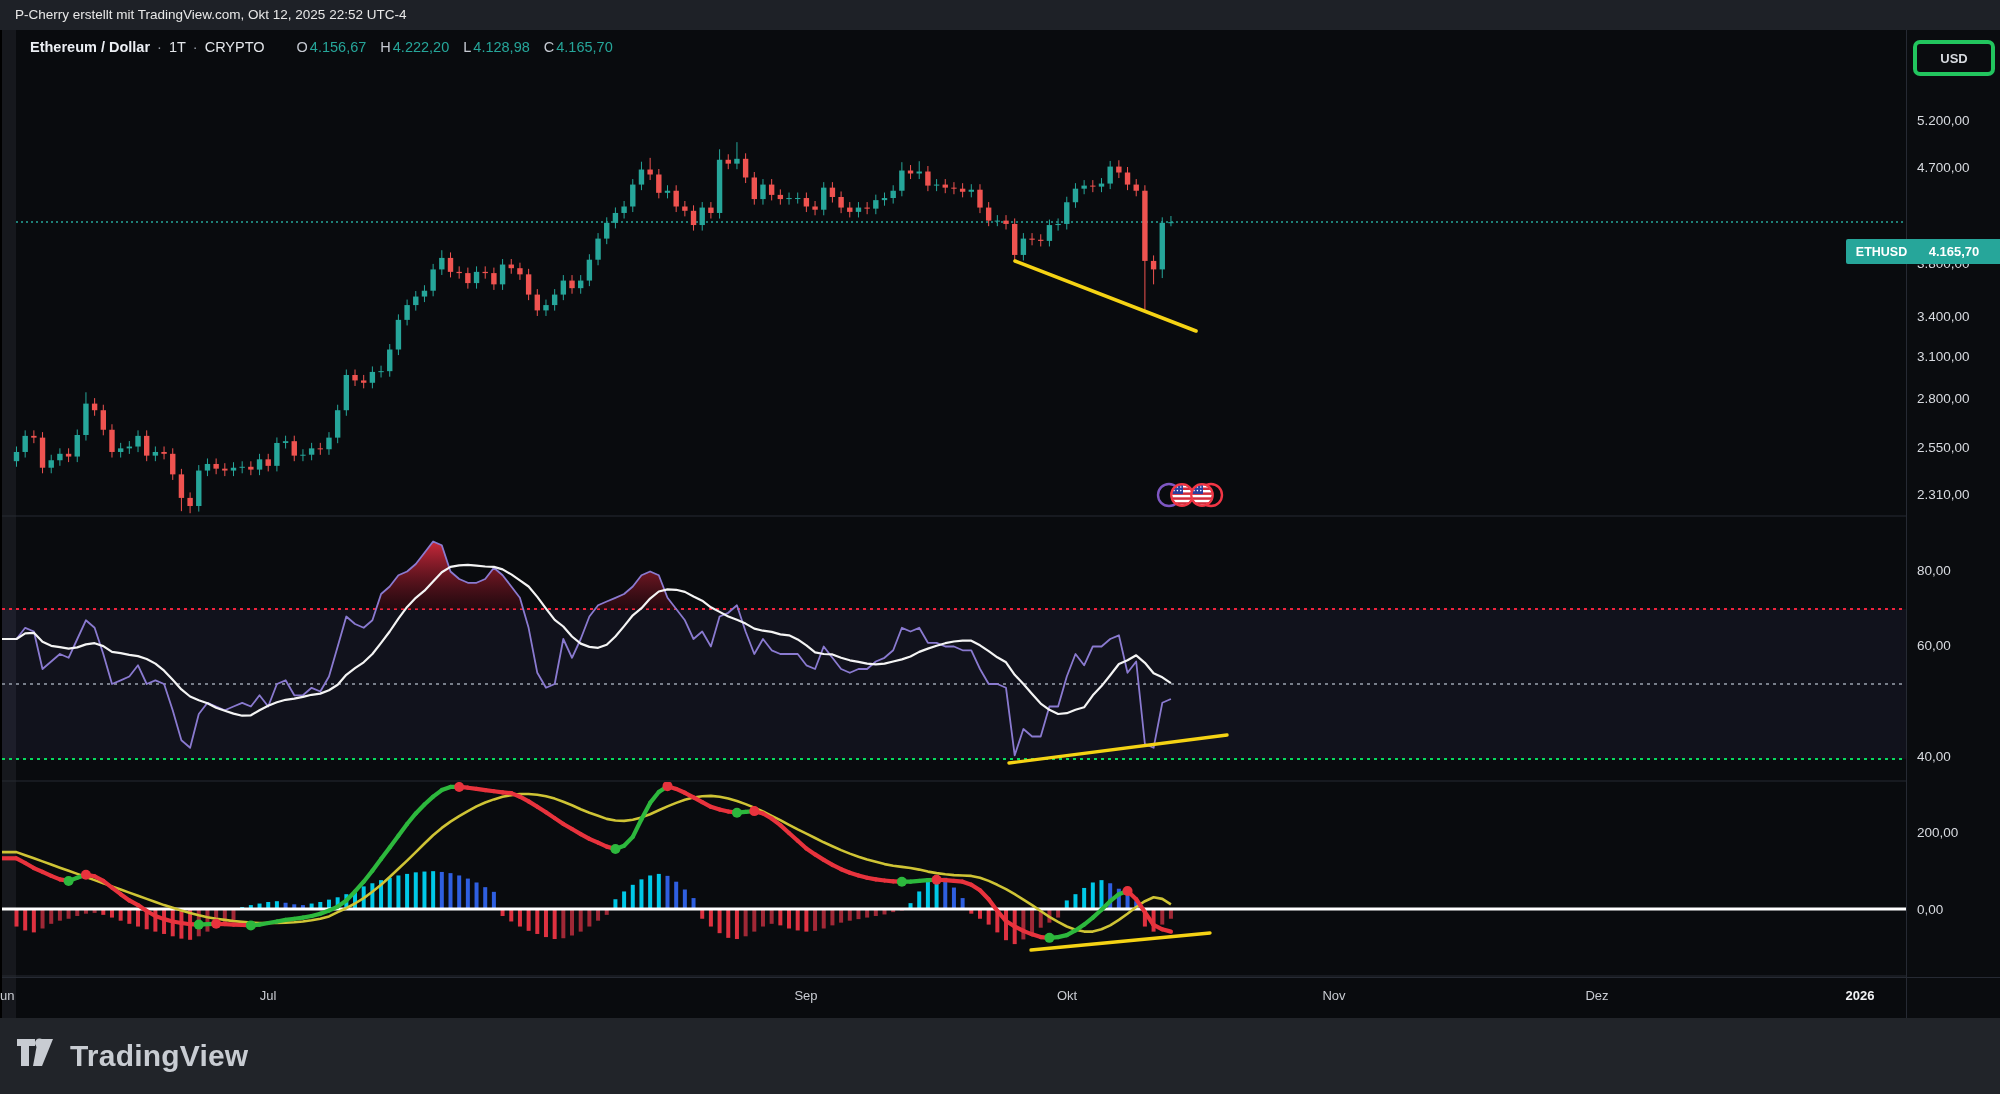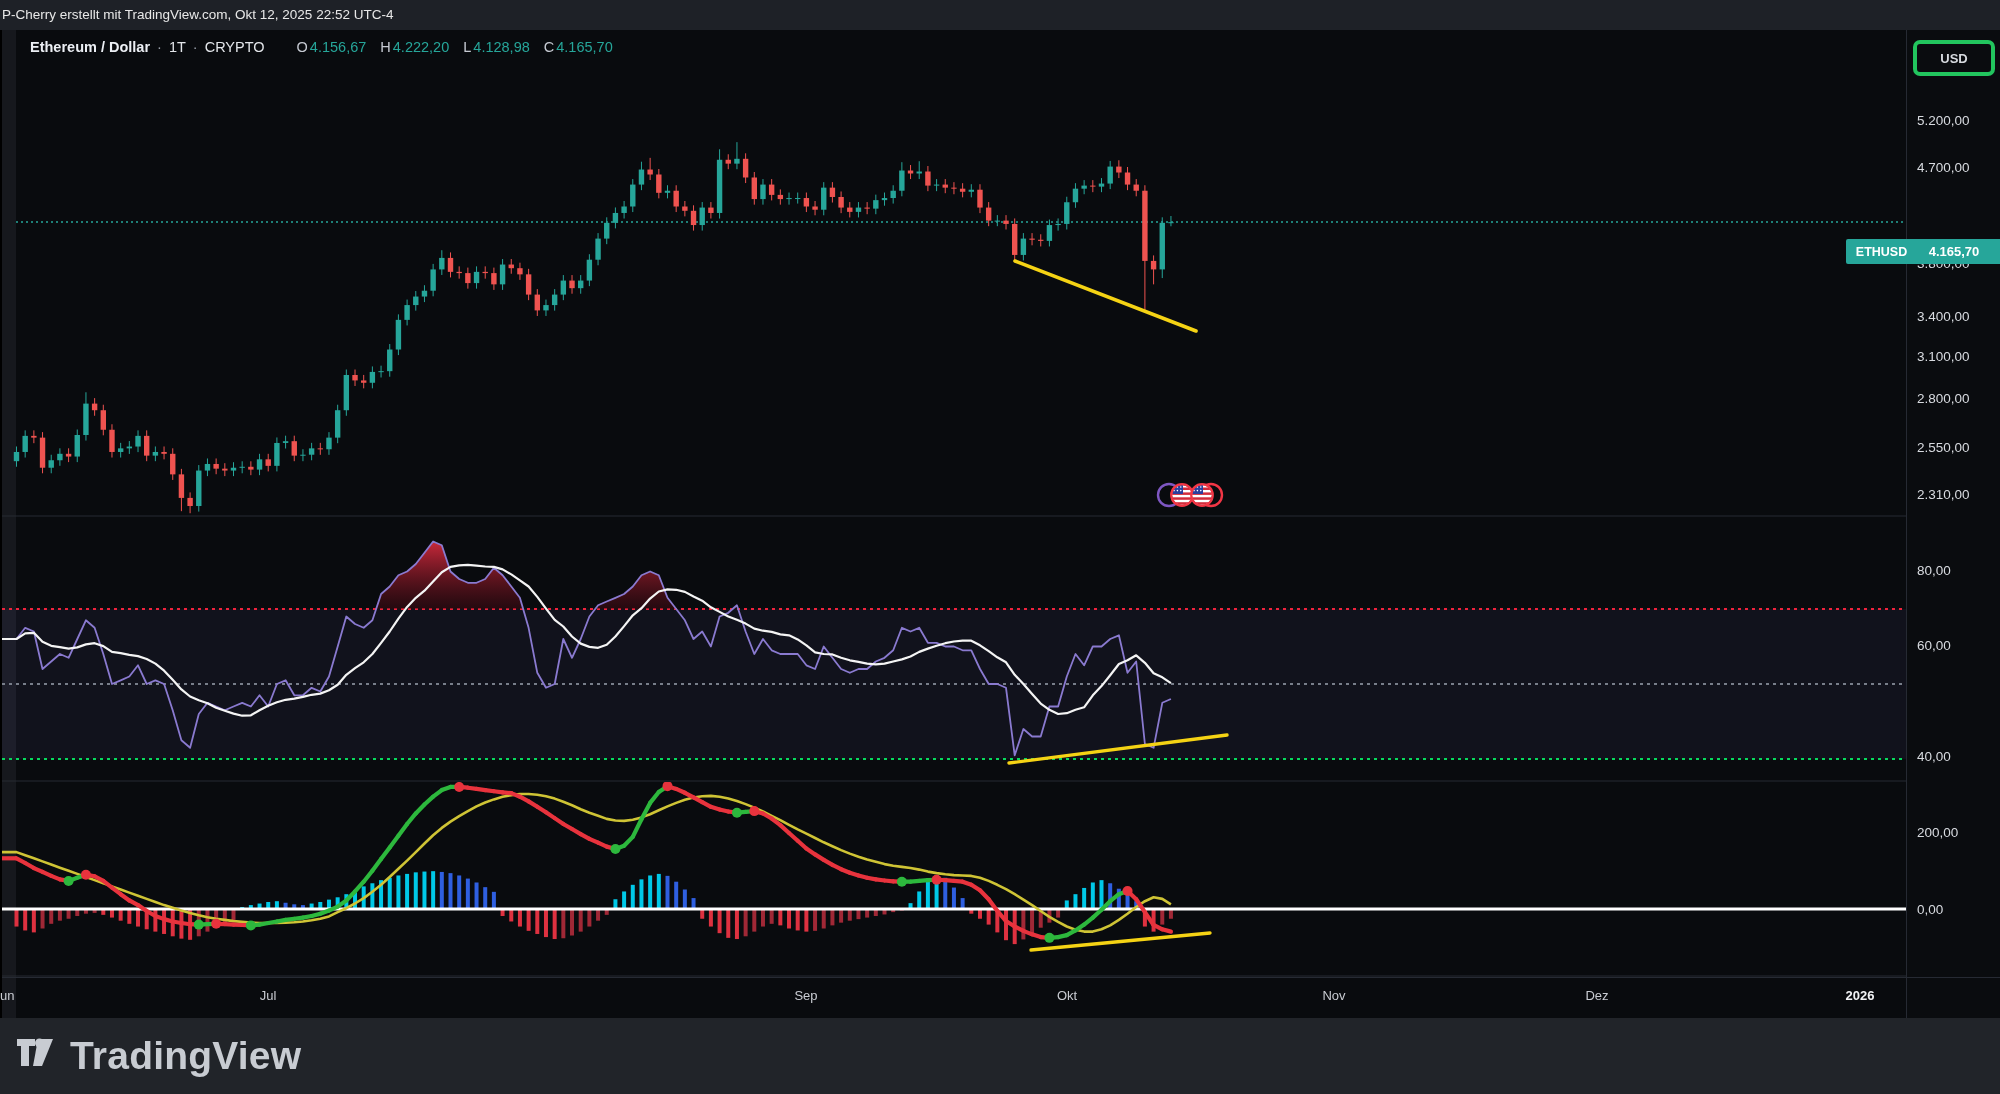--- a/index.html
+++ b/index.html
@@ -1,19 +1,19 @@
 <!DOCTYPE html>
 <html><head>
 <meta charset="utf-8">
 <style>
   html,body{margin:0;padding:0;background:#000;}
   body{width:2000px;height:1094px;position:relative;overflow:hidden;
        font-family:"Liberation Sans",sans-serif;-webkit-font-smoothing:antialiased;}
   #topbar{position:absolute;left:0;top:0;width:2000px;height:30px;background:#1e2127;
-          color:#e8e8e8;font-size:13.5px;line-height:30px;padding-left:2px;box-sizing:border-box;}
+          color:#e8e8e8;font-size:13.5px;line-height:30px;padding-left:15px;box-sizing:border-box;}
   #chart-wrap{position:absolute;left:2px;top:30px;width:2000px;height:988px;background:#090b0e;padding-left:8px;}
   #left-strip{position:absolute;left:0;top:0;width:14px;height:988px;background:#16181d;}
   #chart-svg{position:absolute;left:0;top:0;}
   #title-row{position:absolute;left:28px;top:7px;height:20px;display:flex;align-items:center;
              font-size:14.5px;color:#eceff4;white-space:nowrap;}
   #title-row .sym{font-weight:700;}
   #title-row .sep{color:#9aa0aa;margin:0 7px;}
   #title-row .meta{color:#e3e6ea;}
   #title-row .ohlc{margin-left:18px;display:flex;}
   #title-row .ohlc .lt{color:#c6cad2;margin-left:14px;}
@@ -29,21 +29,21 @@
              justify-content:center;border-radius:2px;margin-left:12px;}
   #price-badge{position:absolute;left:1905px;top:211px;width:94px;height:25px;background:#26a69a;
              color:#fff;font-size:13px;font-weight:600;display:flex;align-items:center;
              justify-content:center;}
   #time-axis{position:absolute;left:0;top:947px;width:1904px;height:41px;border-top:1px solid #262a33;}
   .mlabel{position:absolute;top:10px;transform:translateX(-50%);color:#c9ccd2;font-size:13px;}
   .mlabel.bold{font-weight:700;color:#f2f3f5;}
   #axis-corner{position:absolute;left:1904px;top:947px;width:96px;height:41px;border-top:1px solid #262a33;border-left:1px solid #262a33;background:#0a0c0f;}
   #footer{position:absolute;left:0;top:1018px;width:2000px;height:76px;background:#212429;
           display:flex;align-items:center;padding-left:16px;box-sizing:border-box;}
-  #footer .brand{color:#c8ccd2;font-size:39px;font-weight:700;margin-left:12px;letter-spacing:.2px;}
+  #footer .brand{color:#c8ccd2;font-size:30px;font-weight:700;margin-left:12px;letter-spacing:.2px;}
 </style>
 </head>
 <body>
 
 <div id="topbar">P-Cherry erstellt mit TradingView.com, Okt 12, 2025 22:52 UTC-4</div>
 
 <div id="chart-wrap">
   <div id="left-strip"></div>
   <svg id="chart-svg" width="2000" height="988" viewBox="0 30 2000 988">
       <defs>

